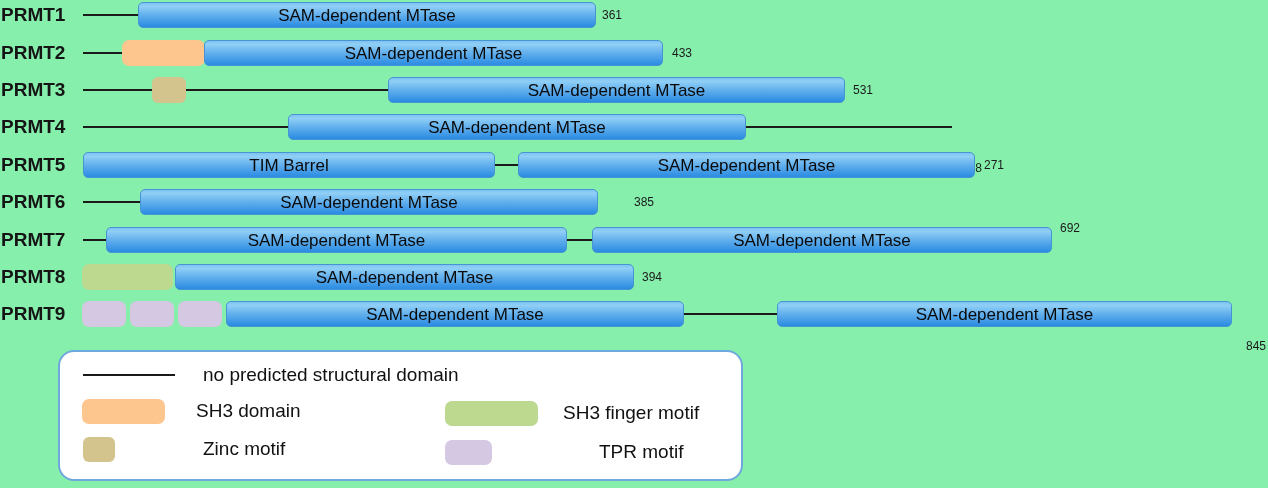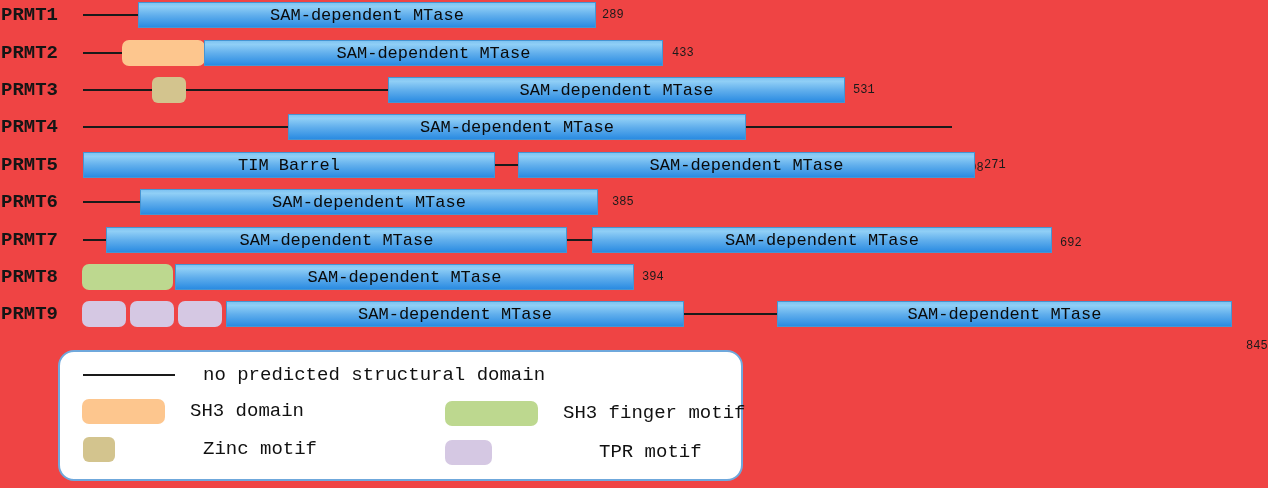--- a/index.html
+++ b/index.html
@@ -1,32 +1,32 @@
 <!DOCTYPE html>
 <html style="--mtase_blue_bottom: #2a8be2; --mtase_blue_top: #8ccdf5; --sh3_orange: #fdc68e; --zinc_olive: #d3c48e; --sh3_binding_green: #bdd88f; --tpr_purple: #d5c8e3; --legend_border_blue: #6fa8dc; --line_black: #1a1a1a;"><head>
 <meta charset="utf-8">
 <style>
   html,body{margin:0;padding:0;background:#ffffff;}
   #figure{
     position:relative;
     width:1268px;height:488px;
-    background:#ef4444;
-    font-family:Liberation Mono, monospace;
+    background:#86efac;
+    font-family:Liberation Sans, sans-serif;
     overflow:hidden;
   }
   .protein-label{
     position:absolute;left:1px;
     font-size:19px;font-weight:bold;color:#151515;
     line-height:24px;white-space:nowrap;
   }
   .seg-line{
     position:absolute;height:2px;background:var(--line_black,#1a1a1a);
   }
   .domain-box{
-    position:absolute;height:26px;border-radius:0;
+    position:absolute;height:26px;border-radius:5px;
     font-size:17px;color:#0a0a0a;text-align:center;line-height:26px;
     white-space:nowrap;overflow:hidden;box-sizing:border-box;
   }
   .domain-box.mtase, .domain-box.tim{
     background:linear-gradient(180deg,#7ec3f2 0%,#90cff6 14%,#60aeec 52%,var(--mtase_blue_bottom,#2a8be2) 100%);
     border:1px solid #4695d2;
   }
   .domain-box.sh3{ background:var(--sh3_orange,#fdc68e); border-radius:7px;}
   .domain-box.zinc{ background:var(--zinc_olive,#d3c48e); border-radius:6px;}
   .domain-box.sh3_binding{ background:var(--sh3_binding_green,#bdd88f); border-radius:7px;}
@@ -46,35 +46,35 @@
   }
   .legend-swatch{position:absolute;height:25px;box-sizing:border-box;}
   .legend-swatch.sh3{left:82px;top:399px;width:83px;background:var(--sh3_orange,#fdc68e);border-radius:7px;}
   .legend-swatch.zinc{left:83px;top:437px;width:32px;background:var(--zinc_olive,#d3c48e);border-radius:6px;}
   .legend-swatch.sh3_binding{left:445px;top:401px;width:93px;background:var(--sh3_binding_green,#bdd88f);border-radius:7px;}
   .legend-swatch.tpr{left:445px;top:440px;width:47px;background:var(--tpr_purple,#d5c8e3);border-radius:7px;}
   .legend-label{
     position:absolute;font-size:19px;color:#111111;line-height:22px;white-space:nowrap;
   }
   .legend-label.l1{left:203px;top:364px;}
-  .legend-label.l2{left:190px;top:400px;}
+  .legend-label.l2{left:196px;top:400px;}
   .legend-label.l3{left:203px;top:438px;}
   .legend-label.l4{left:563px;top:402px;}
   .legend-label.l5{left:563px;top:441px;margin-left:36px;}
 </style>
 </head>
 <body>
 
 <div id="figure">
 
   <div>
       <div class="protein-label" style="top: 3px;">PRMT1</div>
       <div class="seg-line" style="left: 83px; width: 57px; top: 14px;"></div>
       <div class="domain-box mtase" style="left: 138px; width: 458px; top: 2px;">SAM-dependent MTase</div>
-      <div class="length-label" style="left: 602px; top: 7px;">289</div>
+      <div class="length-label" style="left: 602px; top: 7px;">361</div>
       <div class="protein-label" style="top: 41px;">PRMT2</div>
       <div class="seg-line" style="left: 83px; width: 42px; top: 52px;"></div>
       <div class="domain-box sh3" style="left: 122px; width: 83px; top: 40px;"></div>
       <div class="domain-box mtase" style="left: 204px; width: 459px; top: 40px;">SAM-dependent MTase</div>
       <div class="length-label" style="left: 672px; top: 45px;">433</div>
       <div class="protein-label" style="top: 78px;">PRMT3</div>
       <div class="seg-line" style="left: 83px; width: 307px; top: 89px;"></div>
       <div class="domain-box zinc" style="left: 152px; width: 34px; top: 77px;"></div>
       <div class="domain-box mtase" style="left: 388px; width: 457px; top: 77px;">SAM-dependent MTase</div>
       <div class="length-label" style="left: 853px; top: 82px;">531</div>
@@ -84,27 +84,27 @@
       <div class="seg-line" style="left: 746px; width: 206px; top: 126px;"></div>
       <div class="length-label" style="left: 962px; top: 119px; margin-top: 41px;">608</div>
       <div class="protein-label" style="top: 153px;">PRMT5</div>
       <div class="domain-box tim" style="left: 83px; width: 412px; top: 152px;">TIM Barrel</div>
       <div class="seg-line" style="left: 495px; width: 24px; top: 164px;"></div>
       <div class="domain-box mtase" style="left: 518px; width: 457px; top: 152px;">SAM-dependent MTase</div>
       <div class="length-label" style="left: 984px; top: 157px;">271</div>
       <div class="protein-label" style="top: 190px;">PRMT6</div>
       <div class="seg-line" style="left: 83px; width: 59px; top: 201px;"></div>
       <div class="domain-box mtase" style="left: 140px; width: 458px; top: 189px;">SAM-dependent MTase</div>
-      <div class="length-label" style="left: 612px; top: 194px;">385</div>
+      <div class="length-label" style="left: 634px; top: 194px;">385</div>
       <div class="protein-label" style="top: 228px;">PRMT7</div>
       <div class="seg-line" style="left: 83px; width: 25px; top: 239px;"></div>
       <div class="domain-box mtase" style="left: 106px; width: 461px; top: 227px;">SAM-dependent MTase</div>
       <div class="seg-line" style="left: 567px; width: 26px; top: 239px;"></div>
       <div class="domain-box mtase" style="left: 592px; width: 460px; top: 227px;">SAM-dependent MTase</div>
-      <div class="length-label" style="left: 1060px; top: 235px; text-align: center;">692</div>
+      <div class="length-label" style="left: 1060px; top: 220px; text-align: center;">692</div>
       <div class="protein-label" style="top: 265px;">PRMT8</div>
       <div class="domain-box sh3_binding" style="left: 82px; width: 91px; top: 264px;"></div>
       <div class="domain-box mtase" style="left: 175px; width: 459px; top: 264px;">SAM-dependent MTase</div>
       <div class="length-label" style="left: 642px; top: 269px;">394</div>
       <div class="protein-label" style="top: 302px;">PRMT9</div>
       <div class="domain-box tpr" style="left: 82px; width: 44px; top: 301px;"></div>
       <div class="domain-box tpr" style="left: 130px; width: 44px; top: 301px;"></div>
       <div class="domain-box tpr" style="left: 178px; width: 44px; top: 301px;"></div>
       <div class="domain-box mtase" style="left: 226px; width: 458px; top: 301px;">SAM-dependent MTase</div>
       <div class="seg-line" style="left: 684px; width: 94px; top: 313px;"></div>

